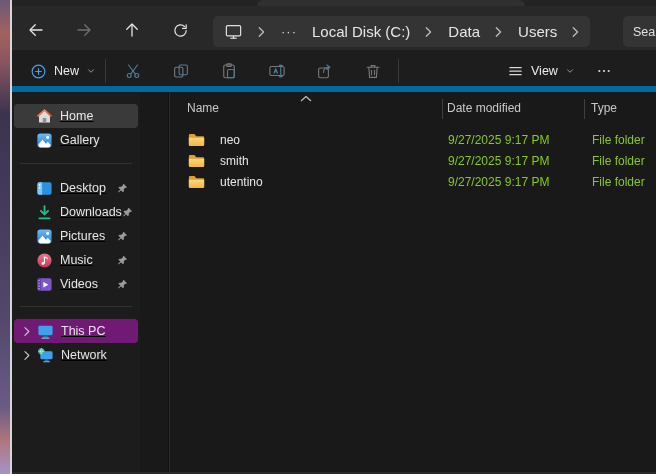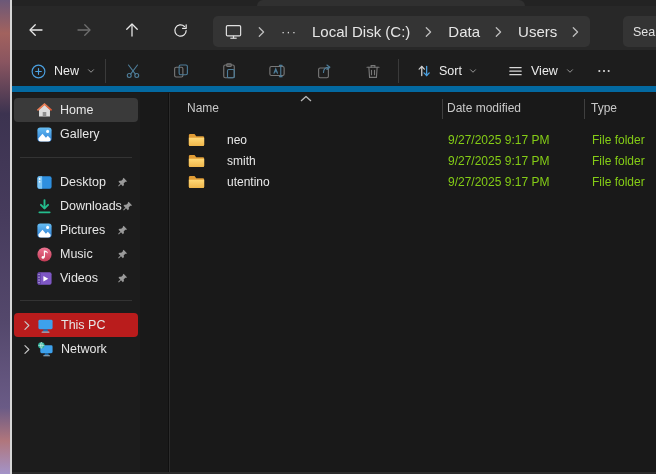--- a/index.html
+++ b/index.html
@@ -31,43 +31,43 @@
     display:flex; align-items:center; padding-left:10px; color:#e2e2e2; font-size:12.5px; }
 
   
   .toolbar { position:absolute; left:12px; top:50px; width:644px; height:42px; background:#1d1d1d; border-bottom:6px solid #0369a1; }
   .tb-group { position:absolute; top:5px; height:32px; display:flex; align-items:center; border-radius:4px; }
   .tb-label { color:#ececec; font-size:12.5px; }
   .tb-sep { position:absolute; top:9px; width:1px; height:24px; background:#3a3a3a; }
   .tb-iconbtn { position:absolute; top:5px; width:32px; height:32px; display:flex; align-items:center; justify-content:center; border-radius:4px; }
 
   
-  .sidebar { position:absolute; left:12px; top:93px; width:128px; height:381px; background:#1c1c1c; padding-top:5px; }
+  .sidebar { position:absolute; left:12px; top:93px; width:128px; height:381px; background:#1c1c1c; padding-top:11px;text-decoration:underline; }
   .side-row { height:24px; margin:0 2px; border-radius:4px; display:flex; align-items:center; padding-left:22px; }
   .side-row.selected { background:#3a3a3a; }
-  .side-row.hovered { background:#b91c1c; }
+  .side-row.hovered { background:#701a75; }
   .side-row.tree { padding-left:8px; }
   .side-ico { width:17px; height:17px; display:flex; align-items:center; justify-content:center; flex:0 0 17px; }
   .side-label { color:#e6e6e6; font-size:12.5px; margin-left:7px; white-space:nowrap; }
   .side-pin { margin-left:auto; margin-right:10px; display:flex; }
   .side-chev { width:9px; display:flex; margin-right:6px; }
   .side-div1 { height:1px; background:#333; margin:11px 8px 12px 8px; }
   .side-div2 { height:1px; background:#333; margin:10px 8px 12px 8px; }
 
   .v-divider { position:absolute; left:168px; top:93px; width:1px; height:381px; background:#101010; }
   .v-divider2 { position:absolute; left:169px; top:93px; width:1px; height:381px; background:#2c2c2c; }
 
   .main { position:absolute; left:170px; top:93px; width:486px; height:381px; background:#191919; }
   .list-header { position:relative; height:29px; display:grid; grid-template-columns:260px 144px 1fr; align-items:center; padding-left:17px; }
   .col-h { color:#c9c9c9; font-size:12px; }
   .col-sep { position:absolute; top:6px; width:1px; height:20px; background:#3f3f3f; }
   .sort-caret { position:absolute; left:130px; top:2px; }
   .rows { margin-top:7px; }
   .file-row { height:21px; display:grid; grid-template-columns:260px 144px 1fr; align-items:center; padding-left:18px; }
-  .name-cell { display:flex; align-items:center; gap:22px; color:#e8e8e8; font-size:12px; }
+  .name-cell { display:flex; align-items:center; gap:15px; color:#e8e8e8; font-size:12px; }
   .date-cell, .type-cell { color:#84cc16; font-size:12px; }
 
   .bottom-edge { position:absolute; left:12px; top:472px; width:644px; height:2px; background:#2a2a2a; }
   svg { display:block; }
 </style>
 </head>
 <body>
 
 <svg width="0" height="0" aria-hidden="true">
   <defs>
@@ -243,36 +243,20 @@
         <svg width="18" height="18" viewBox="0 0 24 24" fill="none" stroke="#787878" stroke-width="1.5" stroke-linecap="round">
             <path d="M4 7h16"></path>
             <path d="M9.5 7V4.8h5V7"></path>
             <path d="M6.5 7l.9 13.5h9.2L17.5 7"></path>
             <path d="M10 11v6M14 11v6"></path>
           </svg>
       </span>
     </div>
     <div class="tb-sep" style="left:386px;"></div>
 
-    <div class="tb-group" style="left:396px; gap:6px; padding:0 7px;">
-      <span>
-        <svg width="18" height="18" viewBox="0 0 24 24" fill="none" stroke-width="1.7" stroke-linecap="round" stroke-linejoin="round">
-            <path d="M9 18V6" stroke="#d0d0d0"></path>
-            <path d="M5.5 9.5L9 6l3.5 3.5" stroke="#d0d0d0"></path>
-            <path d="M15.5 6v12" stroke="#4ba0e0"></path>
-            <path d="M12 14.5l3.5 3.5 3.5-3.5" stroke="#4ba0e0"></path>
-          </svg>
-      </span>
-      <span class="tb-label">Sort</span>
-      <span>
-        <svg width="10" height="10" viewBox="0 0 24 24" fill="none" stroke="#b0b0b0" stroke-width="2" stroke-linecap="round" stroke-linejoin="round">
-            <path d="M6 9l6 6 6-6"></path>
-          </svg>
-      </span>
-    </div>
     <div class="tb-group" style="left:488px; gap:7px; padding:0 7px;">
       <span>
         <svg width="17" height="17" viewBox="0 0 24 24" fill="none" stroke="#d8d8d8" stroke-width="1.7" stroke-linecap="round">
             <path d="M4 6.5h16M4 11.5h16M4 16.5h16"></path>
           </svg>
       </span>
       <span class="tb-label">View</span>
       <span>
         <svg width="10" height="10" viewBox="0 0 24 24" fill="none" stroke="#b0b0b0" stroke-width="2" stroke-linecap="round" stroke-linejoin="round">
             <path d="M6 9l6 6 6-6"></path>

